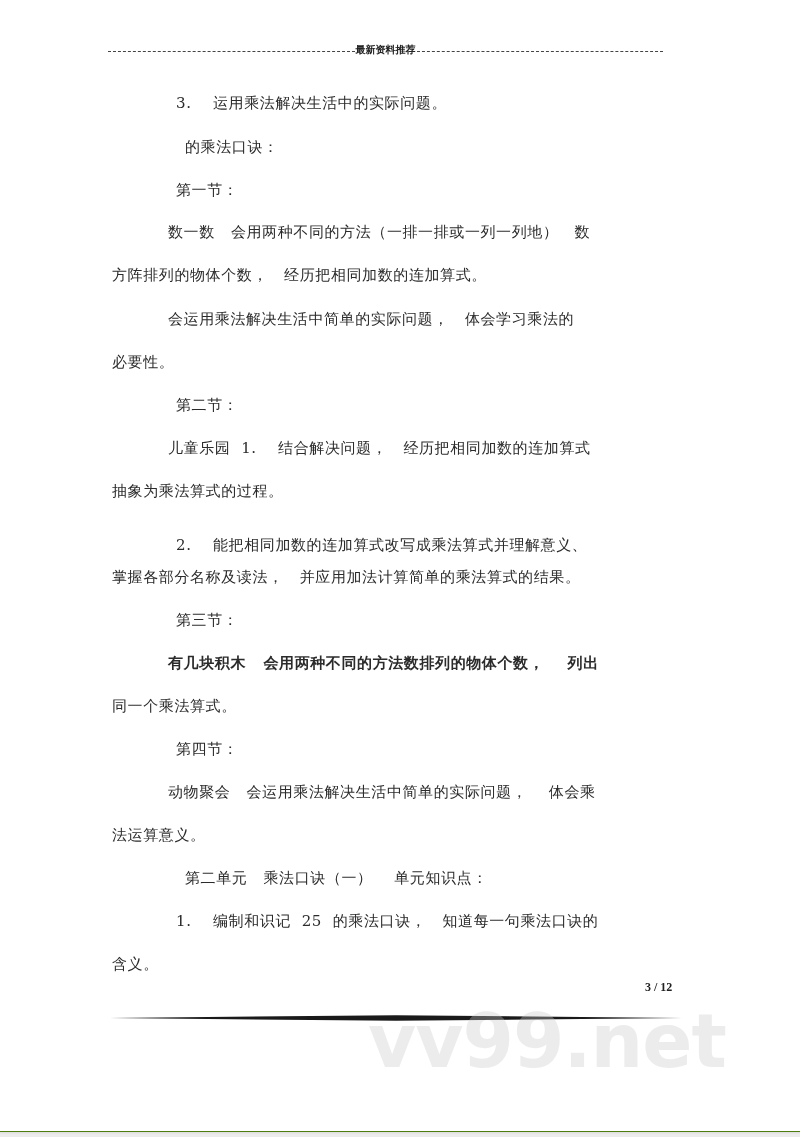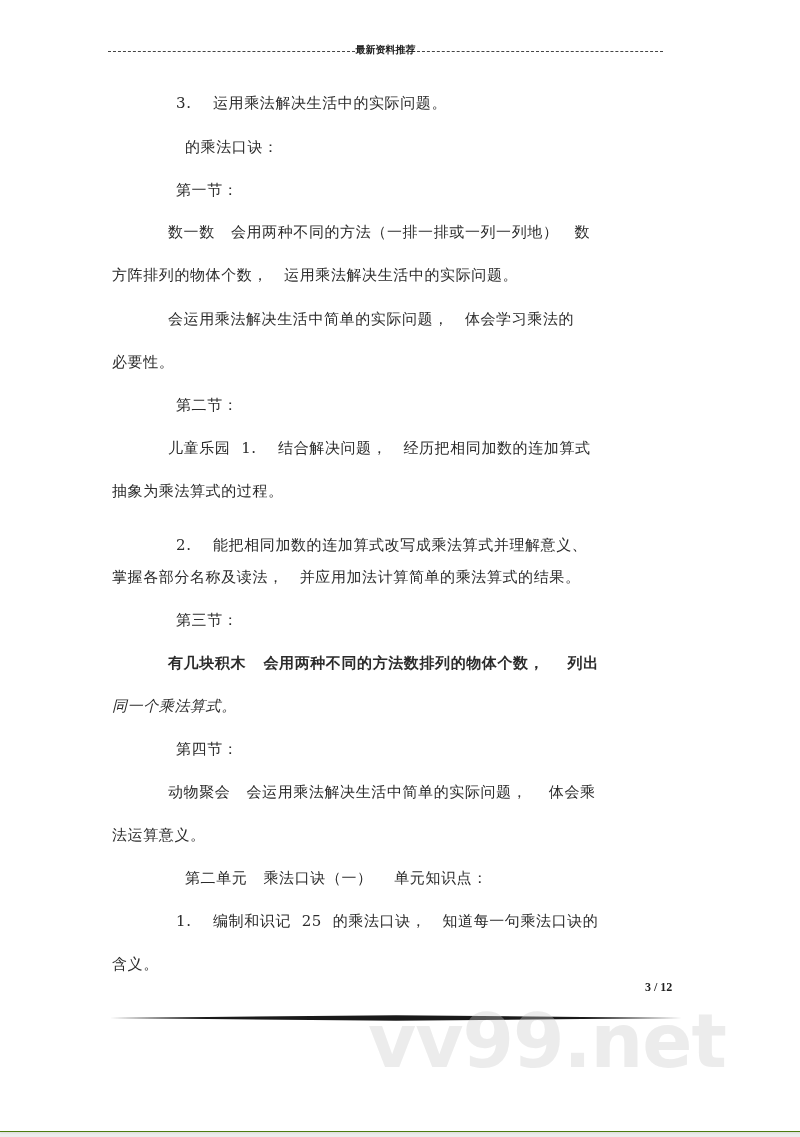--- a/index.html
+++ b/index.html
@@ -51,31 +51,31 @@
     <span class="dash"></span>
     <span class="title">最新资料推荐</span>
     <span class="dash"></span>
   </div>
 
   <div id="body-lines">
       <div class="line" style="left: 176px; top: 92px;">3.    运用乘法解决生活中的实际问题。</div>
       <div class="line" style="left: 185px; top: 136px;">的乘法口诀：</div>
       <div class="line" style="left: 176px; top: 179px;">第一节：</div>
       <div class="line" style="left: 168px; top: 221px;">数一数   会用两种不同的方法（一排一排或一列一列地）   数</div>
-      <div class="line" style="left: 112px; top: 264px;">方阵排列的物体个数，   运用乘法解决生活中的实际问题。</div>
+      <div class="line" style="left: 112px; top: 264px;">方阵排列的物体个数，   经历把相同加数的连加算式。</div>
       <div class="line" style="left: 168px; top: 308px;">会运用乘法解决生活中简单的实际问题，   体会学习乘法的</div>
       <div class="line" style="left: 112px; top: 351px;">必要性。</div>
       <div class="line" style="left: 176px; top: 394px;">第二节：</div>
       <div class="line" style="left: 168px; top: 437px;">儿童乐园  1.    结合解决问题，   经历把相同加数的连加算式</div>
       <div class="line" style="left: 112px; top: 480px;">抽象为乘法算式的过程。</div>
       <div class="line" style="left: 176px; top: 534px;">2.    能把相同加数的连加算式改写成乘法算式并理解意义、</div>
       <div class="line" style="left: 112px; top: 566px;">掌握各部分名称及读法，   并应用加法计算简单的乘法算式的结果。</div>
       <div class="line" style="left: 176px; top: 609px; text-align: right;">第三节：</div>
       <div class="line" style="left: 168px; top: 652px; font-weight: bold;">有几块积木   会用两种不同的方法数排列的物体个数，    列出</div>
-      <div class="line" style="left: 112px; top: 695px; font-style: italic;">同一个乘法算式。</div>
+      <div class="line" style="left: 112px; top: 695px;">同一个乘法算式。</div>
       <div class="line" style="left: 176px; top: 738px;">第四节：</div>
       <div class="line" style="left: 168px; top: 781px;">动物聚会   会运用乘法解决生活中简单的实际问题，    体会乘</div>
       <div class="line" style="left: 112px; top: 824px;">法运算意义。</div>
       <div class="line" style="left: 185px; top: 867px;">第二单元   乘法口诀（一）    单元知识点：</div>
       <div class="line" style="left: 176px; top: 910px;">1.    编制和识记  25  的乘法口诀，   知道每一句乘法口诀的</div>
       <div class="line" style="left: 112px; top: 953px;">含义。</div>
     </div>
 
   <svg class="footer-rule" viewBox="0 0 572 6" preserveAspectRatio="none">
     <polygon points="0,3 286,0.2 572,3 286,5.8" fill="#1a1a1a"></polygon>

